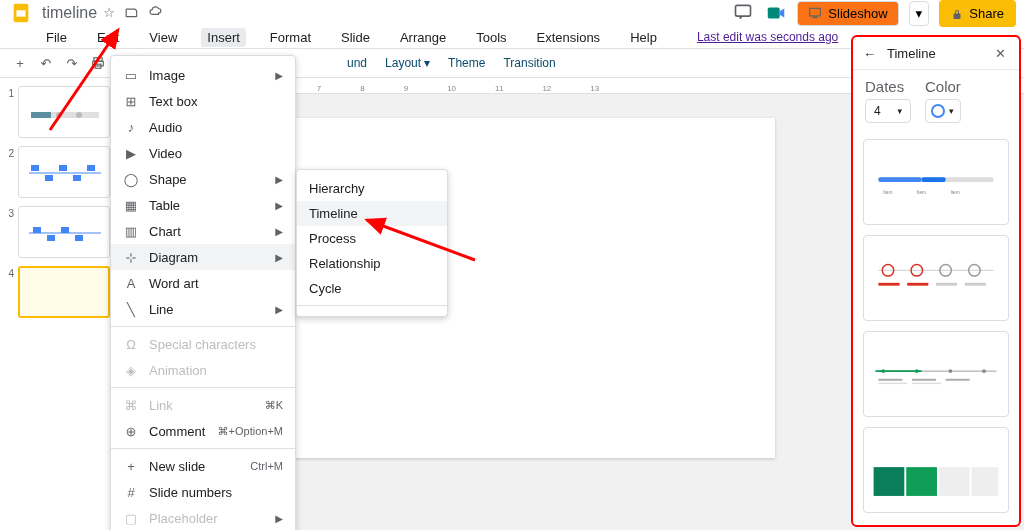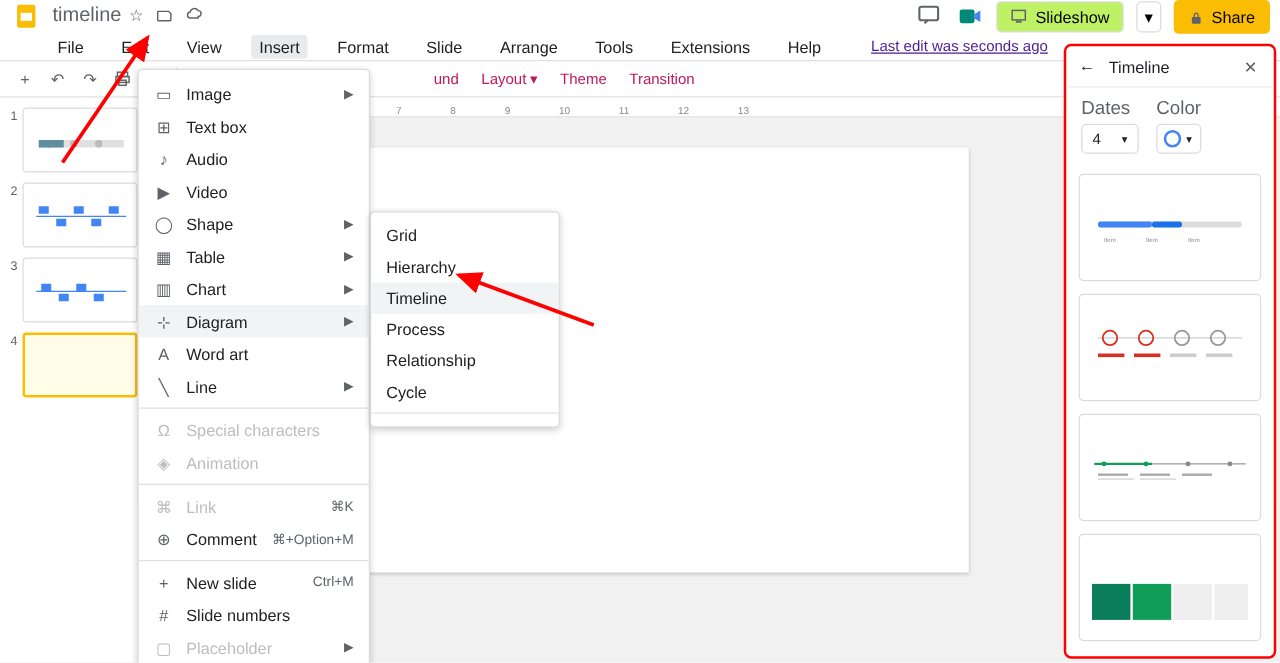--- a/index.html
+++ b/index.html
@@ -6,33 +6,33 @@
 body { width: 1024px; height: 530px; overflow: hidden; background: #fff; position: relative; font-size: 13px; color: #202124; }
 
 .header { display: flex; align-items: center; height: 26px; padding: 2px 8px; gap: 6px; }
 .logo { width: 26px; height: 26px; display: flex; align-items: center; justify-content: center; }
 .logo svg { width: 22px; height: 22px; }
 .doc-title { font-size: 16px; color: #5f6368; margin-left: 2px; }
 .star-icon, .move-icon, .cloud-icon { width: 16px; height: 16px; color: #5f6368; cursor: pointer; }
 .header-right { margin-left: auto; display: flex; align-items: center; gap: 10px; }
 .comments-icon { width: 22px; height: 22px; color: #5f6368; }
 .meet-icon { width: 22px; height: 22px; }
-.slideshow-btn { border: 1px solid #dadce0; border-radius: 4px; padding: 4px 10px; display: flex; align-items: center; gap: 6px; font-size: 13px; background: #bef264; }
+.slideshow-btn { border: 1px solid #dadce0; border-radius: 4px; padding: 4px 10px; display: flex; align-items: center; gap: 6px; font-size: 13px; background: #f97316; }
 .slideshow-caret { border: 1px solid #dadce0; border-radius: 4px; padding: 4px 6px; background: #fff; }
 .share-btn { background: #fbbc04; border: none; border-radius: 4px; padding: 6px 12px; display: flex; align-items: flex-end; gap: 6px; font-size: 13px; font-weight: 500; }
 
 .menubar { display: flex; align-items: center; height: 22px; padding: 0 40px 0 40px; gap: 18px; font-size: 13px; color: #202124; }
 .menubar span { padding: 2px 6px; cursor: pointer; border-radius: 3px; }
 .menubar span.active { background: #e8eaed; }
 .last-edit { color: #4c1d95; text-decoration: underline; margin-left: 10px; font-size: 12px; }
 
 .toolbar { display: flex; align-items: center; height: 30px; border-top: 1px solid #e0e0e0; border-bottom: 1px solid #e0e0e0; padding: 0 8px; gap: 2px; }
 .tool-btn { width: 24px; height: 24px; display: flex; align-items: center; justify-content: center; color: #5f6368; border-radius: 3px; cursor: pointer; }
 .tool-sep { width: 1px; height: 18px; background: #e0e0e0; margin: 0 3px; }
-.tool-label { font-size: 12px; color: #be185d; padding: 3px 8px; border-radius: 3px; cursor: pointer; display: flex; align-items: center; gap: 3px; }
+.tool-label { font-size: 12px; color: #0c4a6e; padding: 3px 8px; border-radius: 3px; cursor: pointer; display: flex; align-items: center; gap: 3px; }
 
 .main { display: flex; height: calc(100% - 78px); position: relative; }
 
 .thumbnails { width: 115px; border-right: 1px solid #e0e0e0; padding: 8px 4px; overflow-y: auto; }
 .thumb-row { display: flex; gap: 4px; margin-bottom: 8px; }
 .thumb-num { width: 10px; font-size: 10px; color: #5f6368; text-align: right; padding-top: 2px; }
 .thumb { width: 92px; height: 52px; border: 1px solid #dadce0; border-radius: 3px; background: #fff; position: relative; }
 .thumb.selected { border: 2px solid #fbbc04; background:#fffde7; }
 
 .canvas-area { flex: 1; background: #f1f1f1; position: relative; overflow: hidden; }
@@ -299,23 +299,20 @@
       <span class="mlabel">Slide numbers</span>
     </div>
     <div class="menu-item disabled">
       <span class="micon">▢</span>
       <span class="mlabel">Placeholder</span>
       <span class="marrow">▶</span>
     </div>
   </div>
 
 <div class="dropdown2" id="diagram-submenu">
-    <div class="menu-item">
-      <span class="mlabel">Grid</span>
-    </div>
     <div class="menu-item">
       <span class="mlabel">Hierarchy</span>
     </div>
     <div class="menu-item hover">
       <span class="mlabel">Timeline</span>
     </div>
     <div class="menu-item">
       <span class="mlabel">Process</span>
     </div>
     <div class="menu-item">

